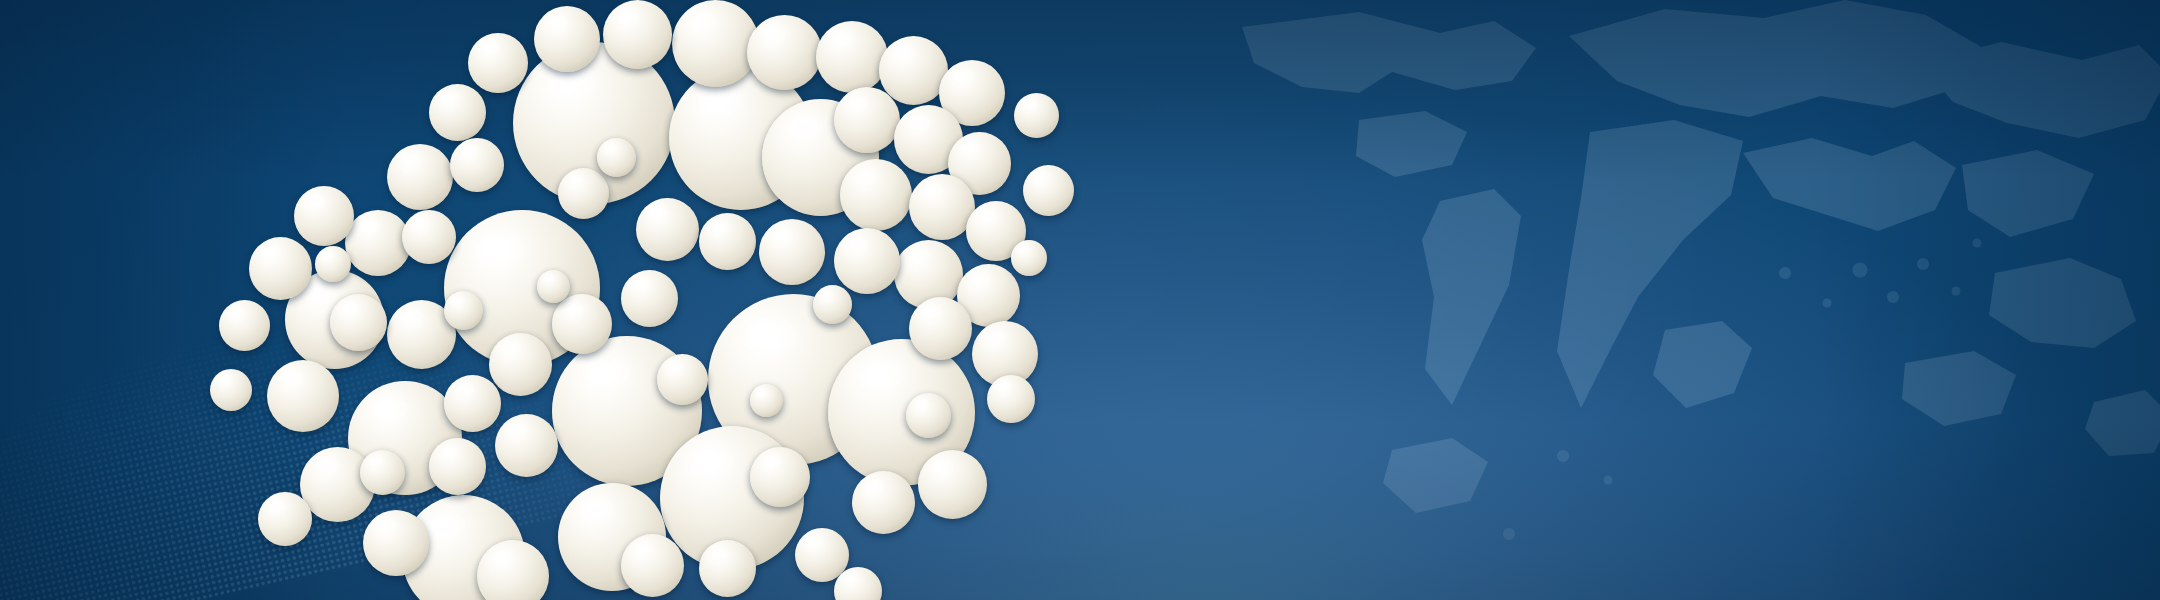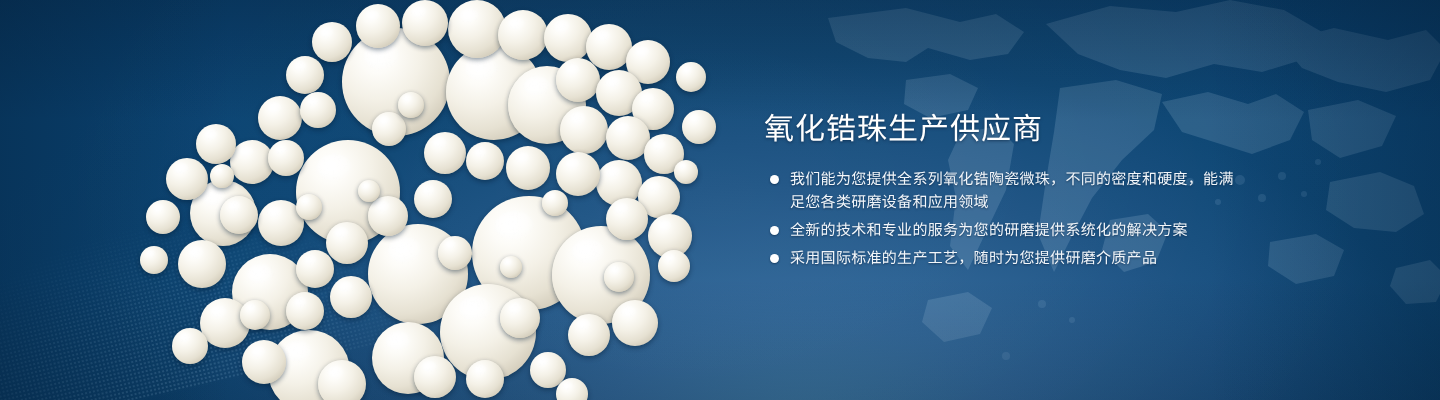--- a/index.html
+++ b/index.html
@@ -193,36 +193,13 @@
     <div class="bead sh" style="left:604px;top:262px;width:30px;height:30px;"></div>
     <div class="bead sh" style="left:542px;top:190px;width:26px;height:26px;"></div>
     <div class="bead sh" style="left:296px;top:194px;width:26px;height:26px;"></div>
     <div class="bead sh" style="left:398px;top:92px;width:26px;height:26px;"></div>
     <div class="bead sh" style="left:210px;top:164px;width:24px;height:24px;"></div>
     <div class="bead sh" style="left:674px;top:160px;width:24px;height:24px;"></div>
     <div class="bead sh" style="left:358px;top:180px;width:22px;height:22px;"></div>
     <div class="bead sh" style="left:500px;top:256px;width:22px;height:22px;"></div>
   </div>
 
-  <div id="content">
-
-    <div id="title">氧化锆珠生产供应商</div>
-
-    <div id="bullets">
-
-      <div class="bullet">
-        <span class="dot"></span>
-        <div class="btext">我们能为您提供全系列氧化锆陶瓷微珠，不同的密度和硬度，能满足您各类研磨设备和应用领域</div>
-      </div>
-
-      <div class="bullet">
-        <span class="dot"></span>
-        <div class="btext">全新的技术和专业的服务为您的研磨提供系统化的解决方案</div>
-      </div>
-
-      <div class="bullet">
-        <span class="dot"></span>
-        <div class="btext">采用国际标准的生产工艺，随时为您提供研磨介质产品</div>
-      </div>
-
-    </div>
-  </div>
 </div>
 
 </body></html>

